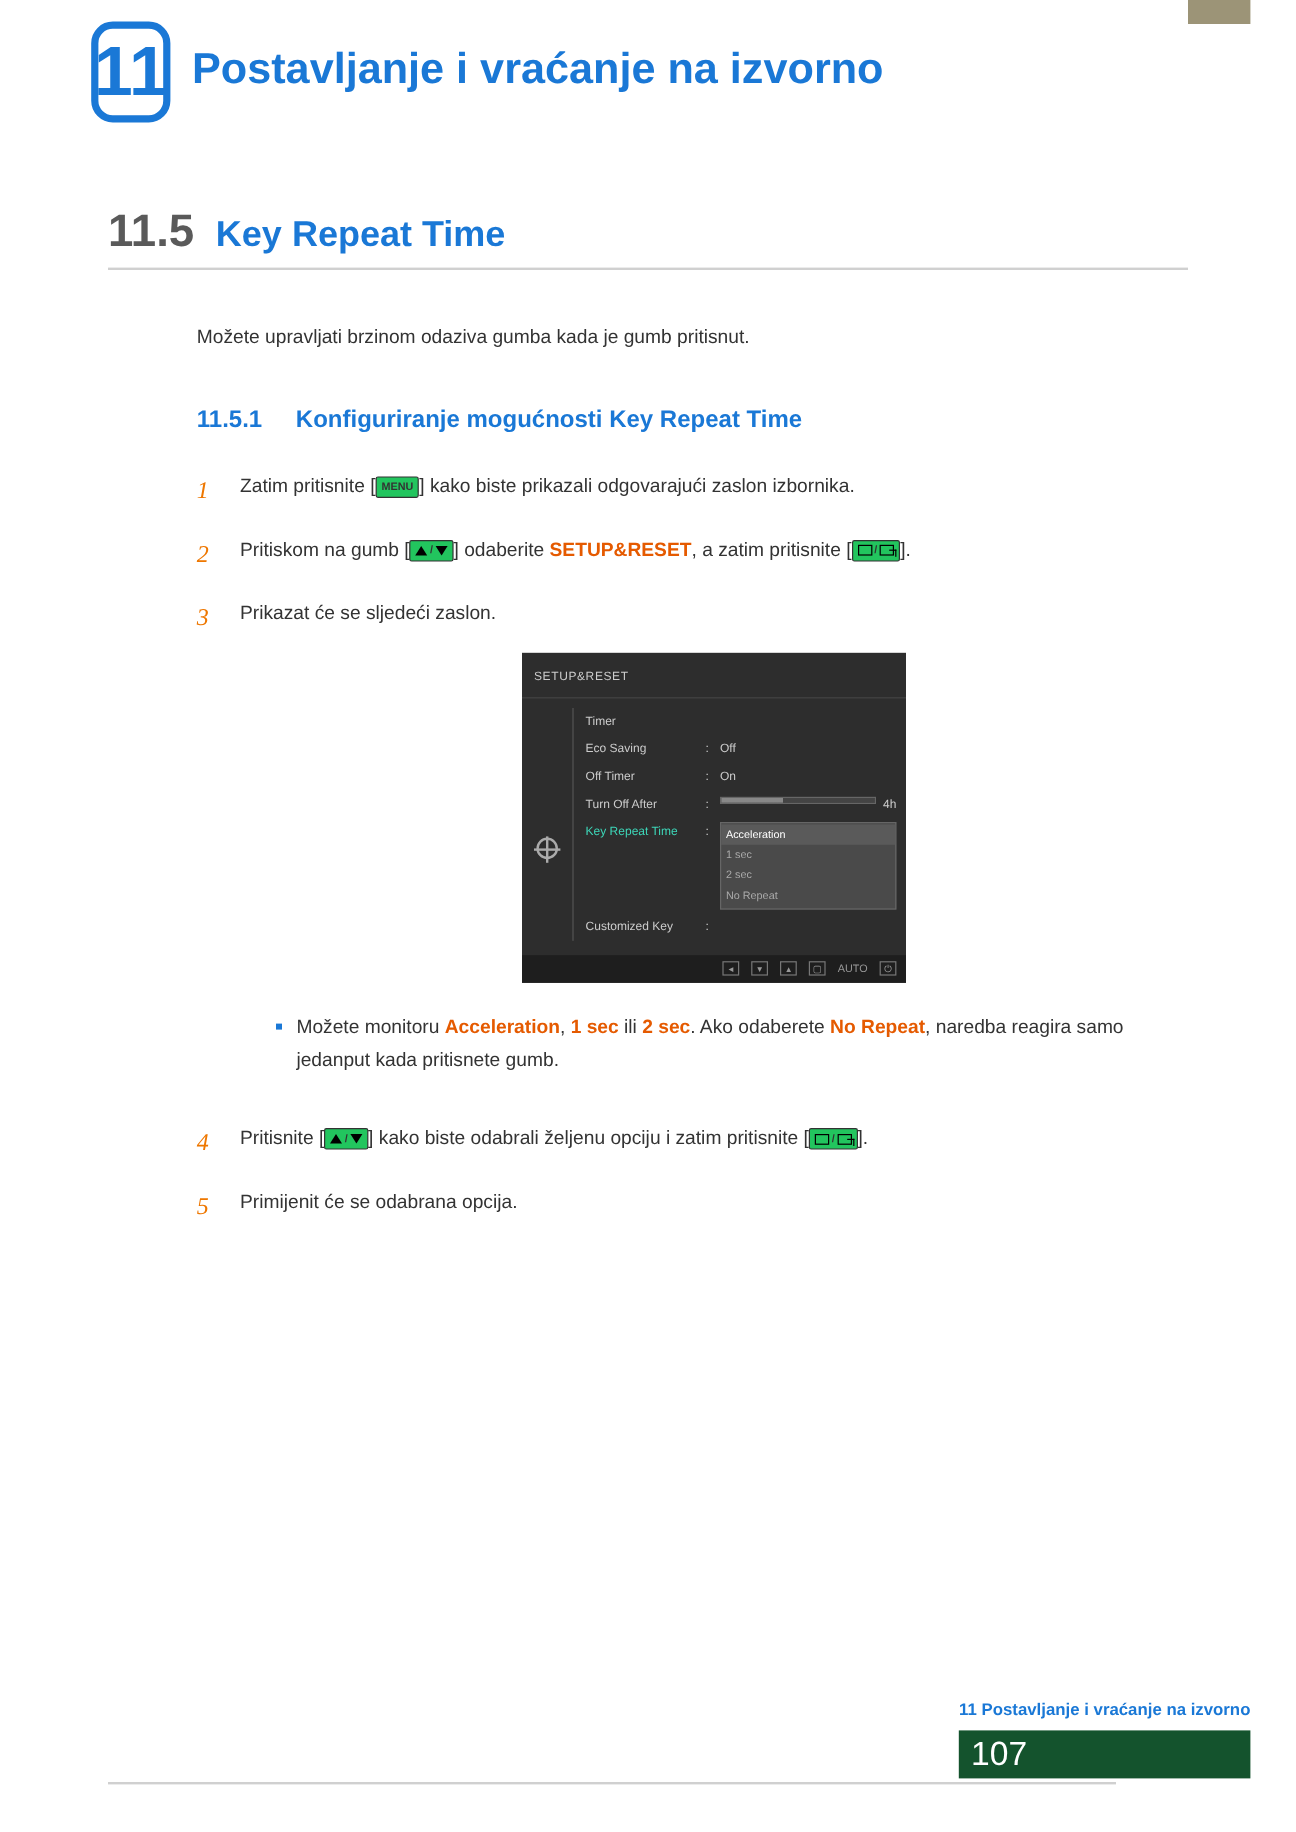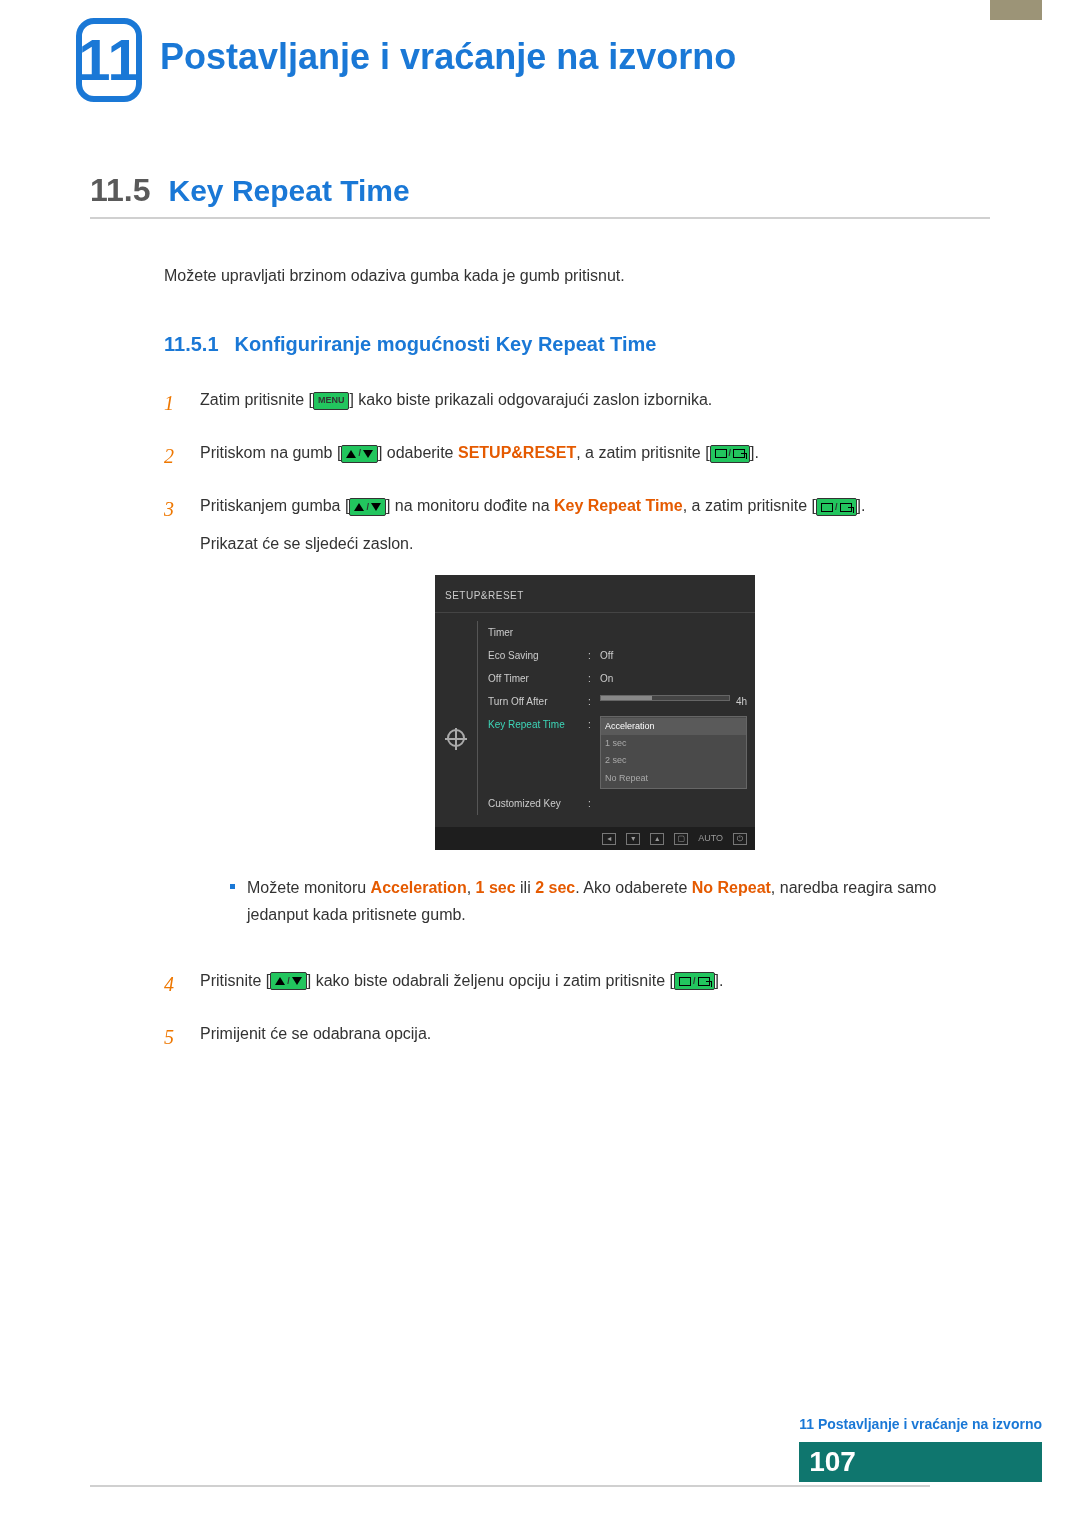--- a/index.html
+++ b/index.html
@@ -49,40 +49,40 @@
   .section-heading {
     display: flex;
     align-items: baseline;
     gap: 18px;
     border-bottom: 2px solid #d0d0d0;
     padding-bottom: 8px;
     margin-bottom: 48px;
   }
   .section-num {
     color: #5a5a5a;
-    font-size: 32px;
+    font-size: 38px;
     font-weight: 700;
   }
   .section-title {
     color: #1a78d6;
     font-size: 30px;
     font-weight: 700;
   }
   .intro-text {
     margin-left: 74px;
     font-size: 16px;
     color: #333;
     margin-bottom: 48px;
   }
   .subsection {
     margin-left: 74px;
   }
   .subsection-heading {
     display: flex;
-    gap: 16px;
+    gap: 28px;
     color: #1a78d6;
     font-size: 20px;
     font-weight: 700;
     margin-bottom: 30px;
   }
   .steps {
     list-style: none;
   }
   .step {
     display: flex;
@@ -219,24 +219,24 @@
     display: flex;
     gap: 10px;
     flex-direction: column;
   }
   .footer-text {
     color: #1a78d6;
     font-size: 14px;
     font-weight: 600;
   }
   .page-num {
-    background: #0f766e;
+    background: #14532d;
     color: #fff;
     font-size: 28px;
-    font-weight: 700;
+    font-weight: 400;
     padding: 4px 10px;
   }
   .footer-line {
     position: absolute;
     bottom: 40px;
     left: 90px;
     right: 150px;
     height: 2px;
     background: #d0d0d0;
   }
@@ -281,23 +281,20 @@
         <div class="step-body">
           <p>
             <span>Pritiskom na gumb [</span><span class="inline-icon"><span class="tri-up"></span>/<span class="tri-down"></span></span><span>] odaberite </span><span class="kw">SETUP&amp;RESET</span><span>, a zatim pritisnite [</span><span class="inline-icon"><span class="rect-icon"></span>/<span class="rect-icon2"></span></span><span>].</span>
           </p>
         </div>
       </li>
 
       <li class="step">
         <span class="step-num">3</span>
         <div class="step-body">
-          <p>
-            <span>Pritiskanjem gumba [</span><span class="inline-icon"><span class="tri-up"></span>/<span class="tri-down"></span></span><span>] na monitoru dođite na </span><span class="kw">Key Repeat Time</span><span>, a zatim pritisnite [</span><span class="inline-icon"><span class="rect-icon"></span>/<span class="rect-icon2"></span></span><span>].</span>
-          </p>
           <p>Prikazat će se sljedeći zaslon.</p>
 
           <div class="osd">
             <div class="osd-title">SETUP&amp;RESET</div>
             <div class="osd-body">
               <div class="gear-col">
                 <div class="gear"></div>
               </div>
               <div class="menu-col">
                 <div class="osd-row">

